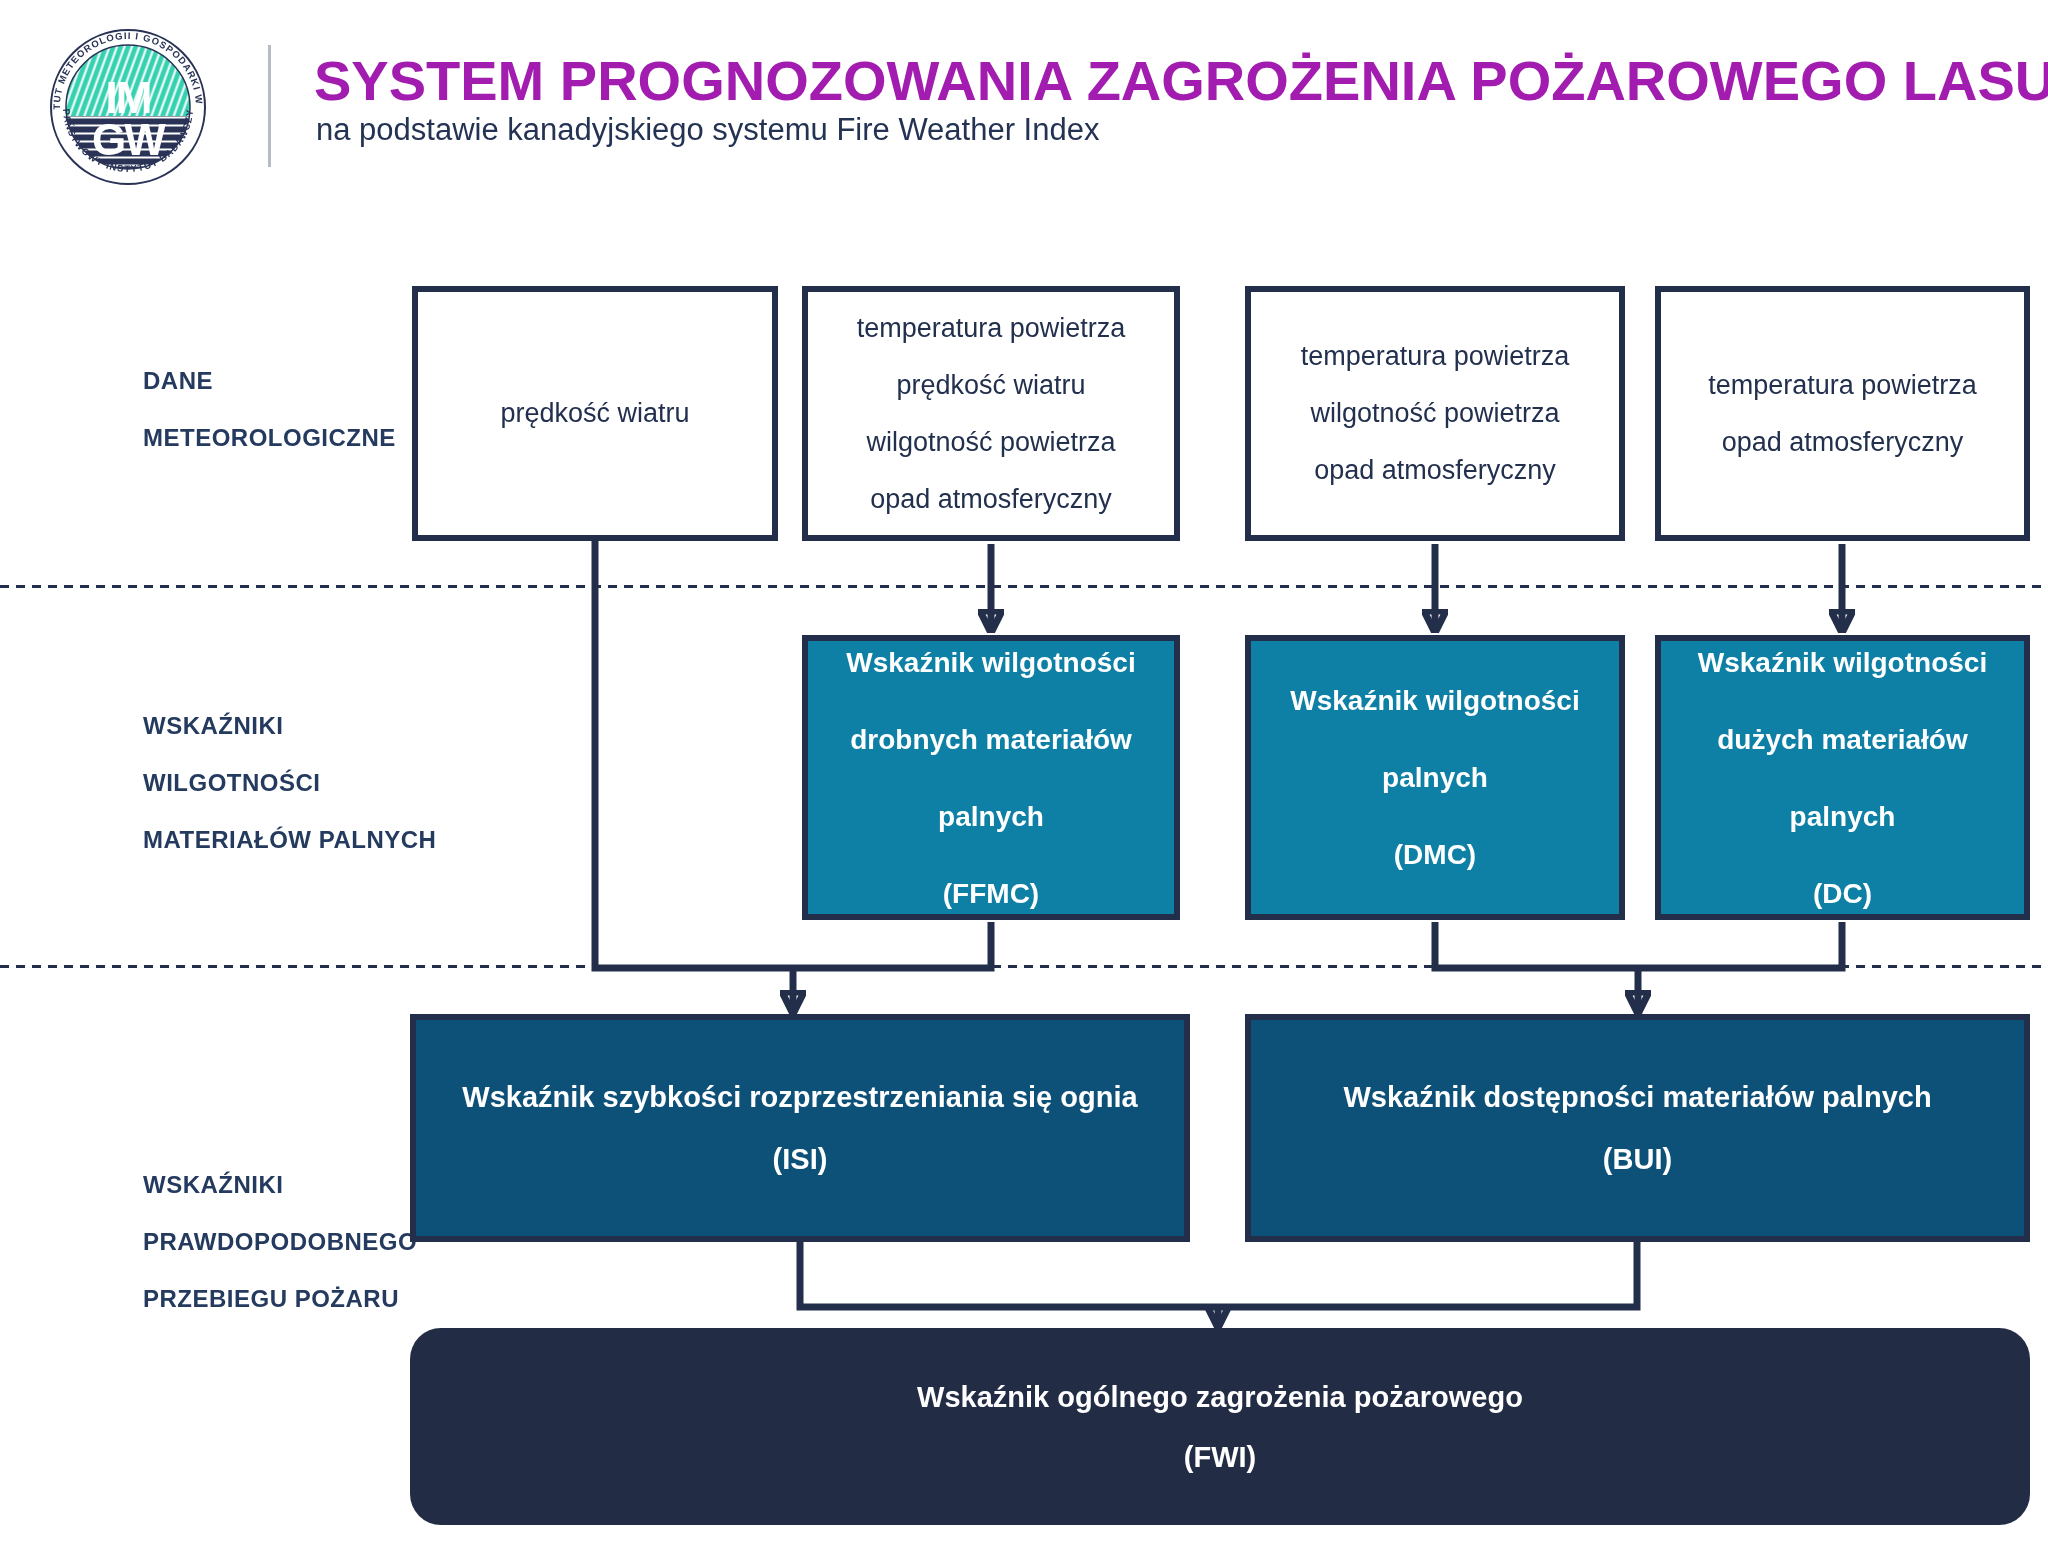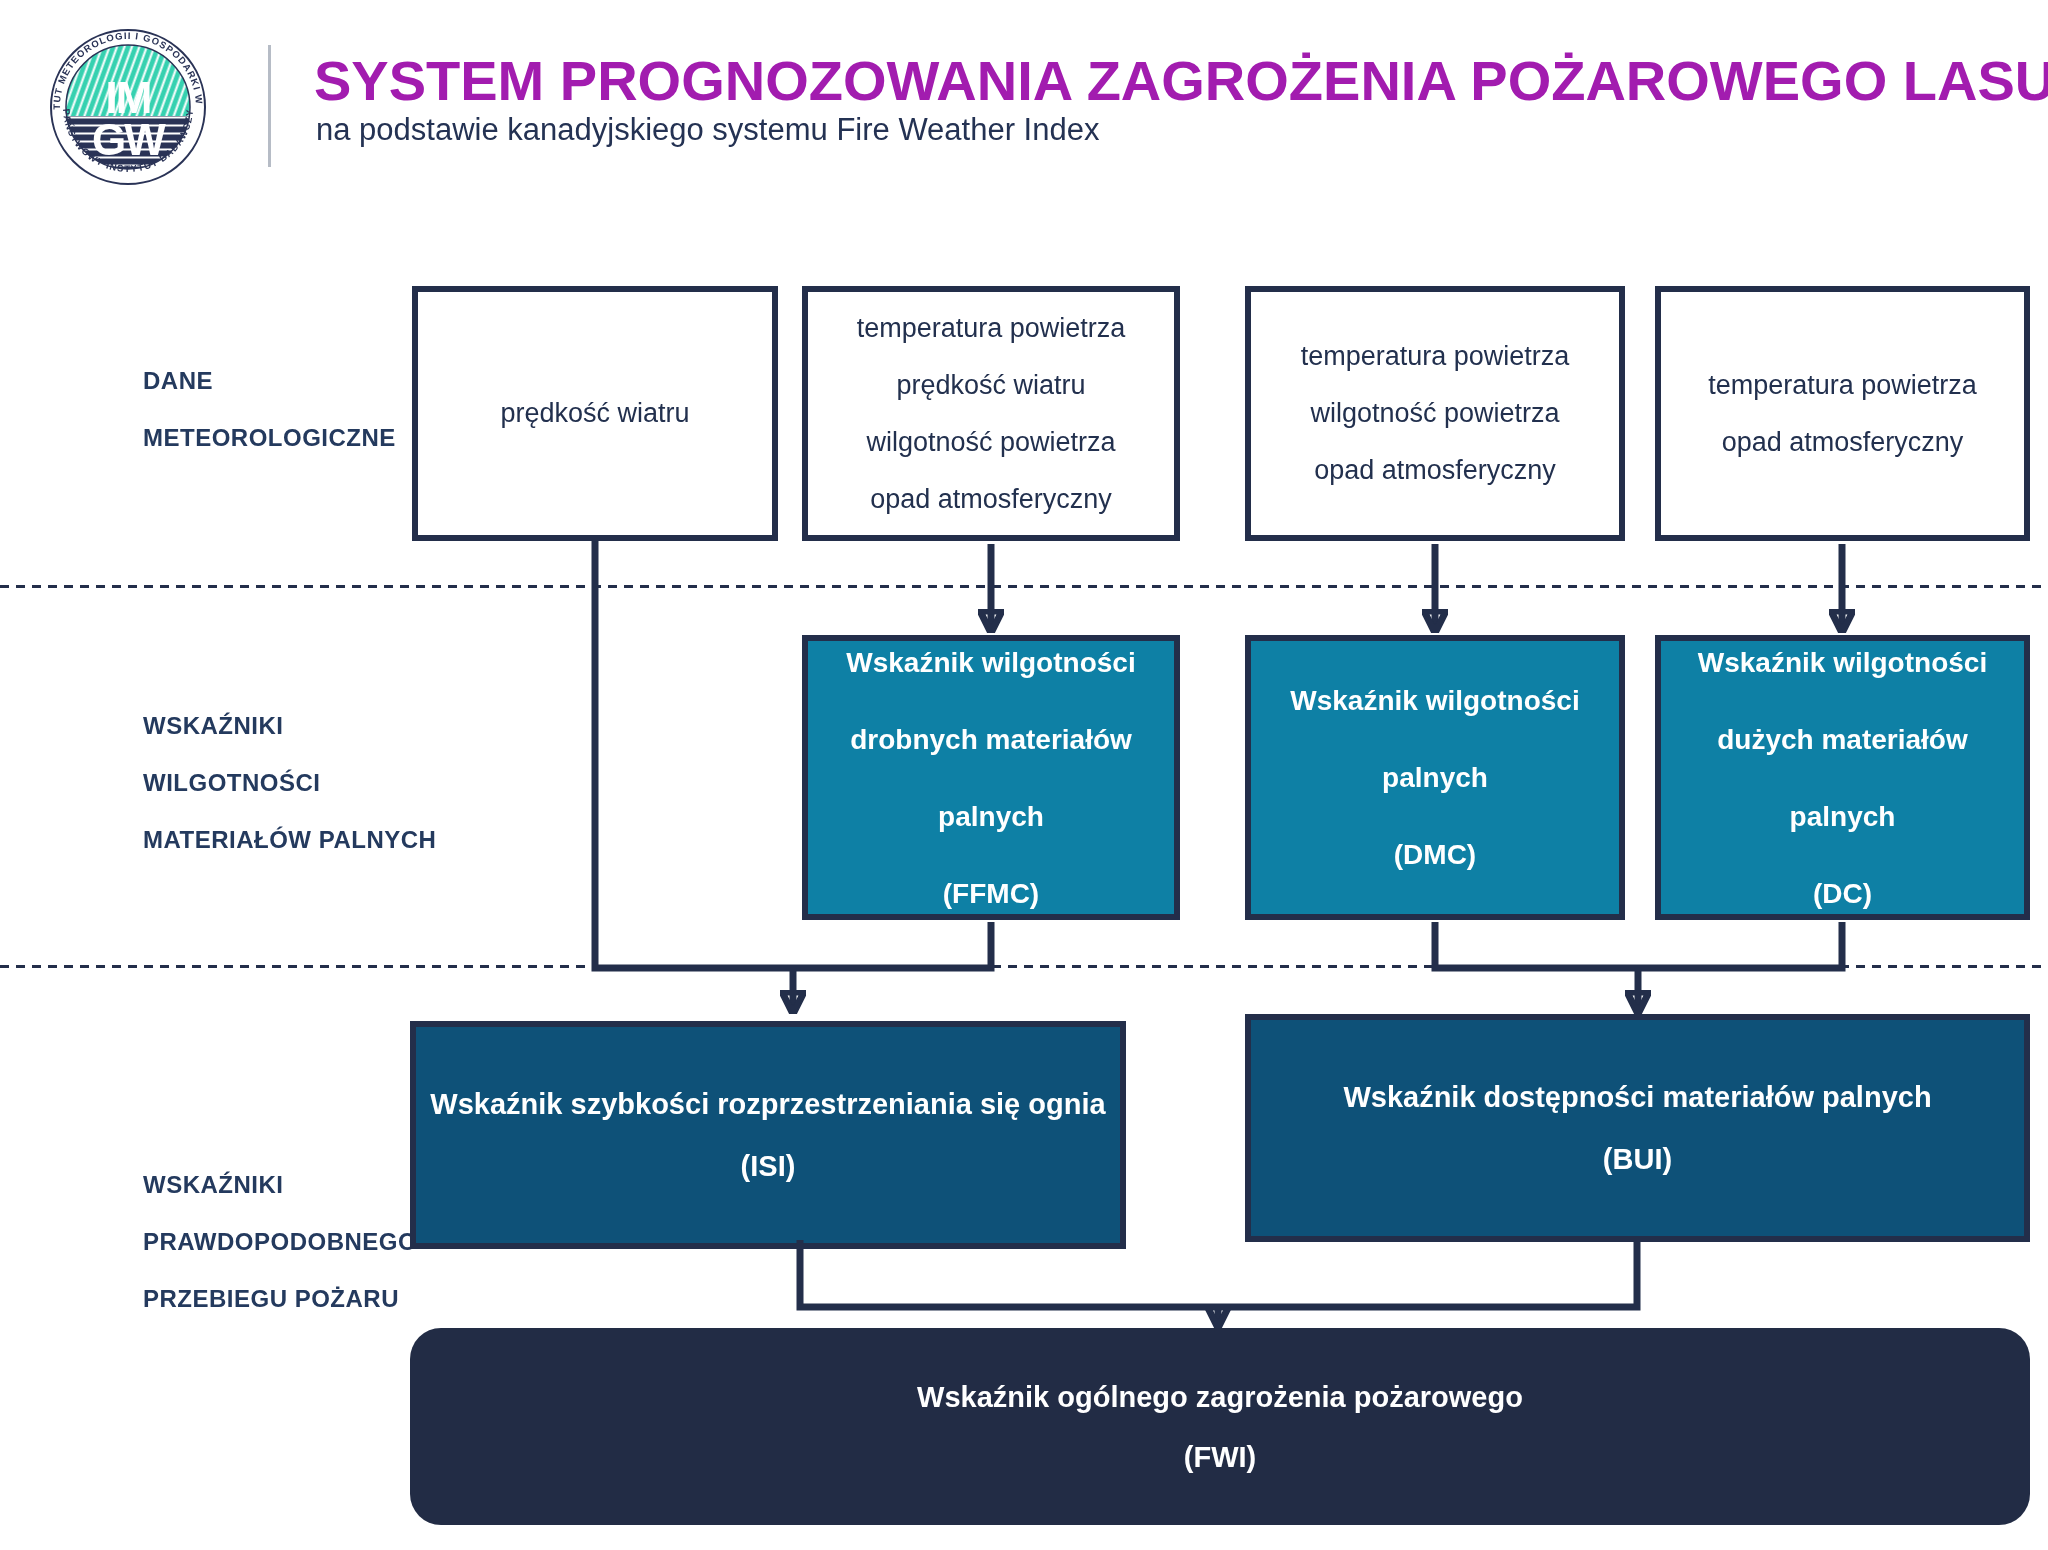--- a/index.html
+++ b/index.html
@@ -134,21 +134,21 @@
     <div>palnych</div>
     <div>(DMC)</div>
   </div>
   <div class="box moisture" style="left:1655px;top:635px;width:375px;height:285px;">
     <div>Wskaźnik wilgotności</div>
     <div>dużych materiałów</div>
     <div>palnych</div>
     <div>(DC)</div>
   </div>
 
-  <div class="box behavior" style="left:410px;top:1014px;width:716px;height:228px;margin-top:7px;">
+  <div class="box behavior" style="left:410px;top:1014px;width:780px;height:228px;">
     <div>Wskaźnik szybkości rozprzestrzeniania się ognia</div>
     <div>(ISI)</div>
   </div>
   <div class="box behavior" style="left:1245px;top:1014px;width:785px;height:228px;">
     <div>Wskaźnik dostępności materiałów palnych</div>
     <div>(BUI)</div>
   </div>
 
   <div class="box final" style="left:410px;top:1328px;width:1620px;height:197px;border-radius:31px;">
     <div>Wskaźnik ogólnego zagrożenia pożarowego</div>

